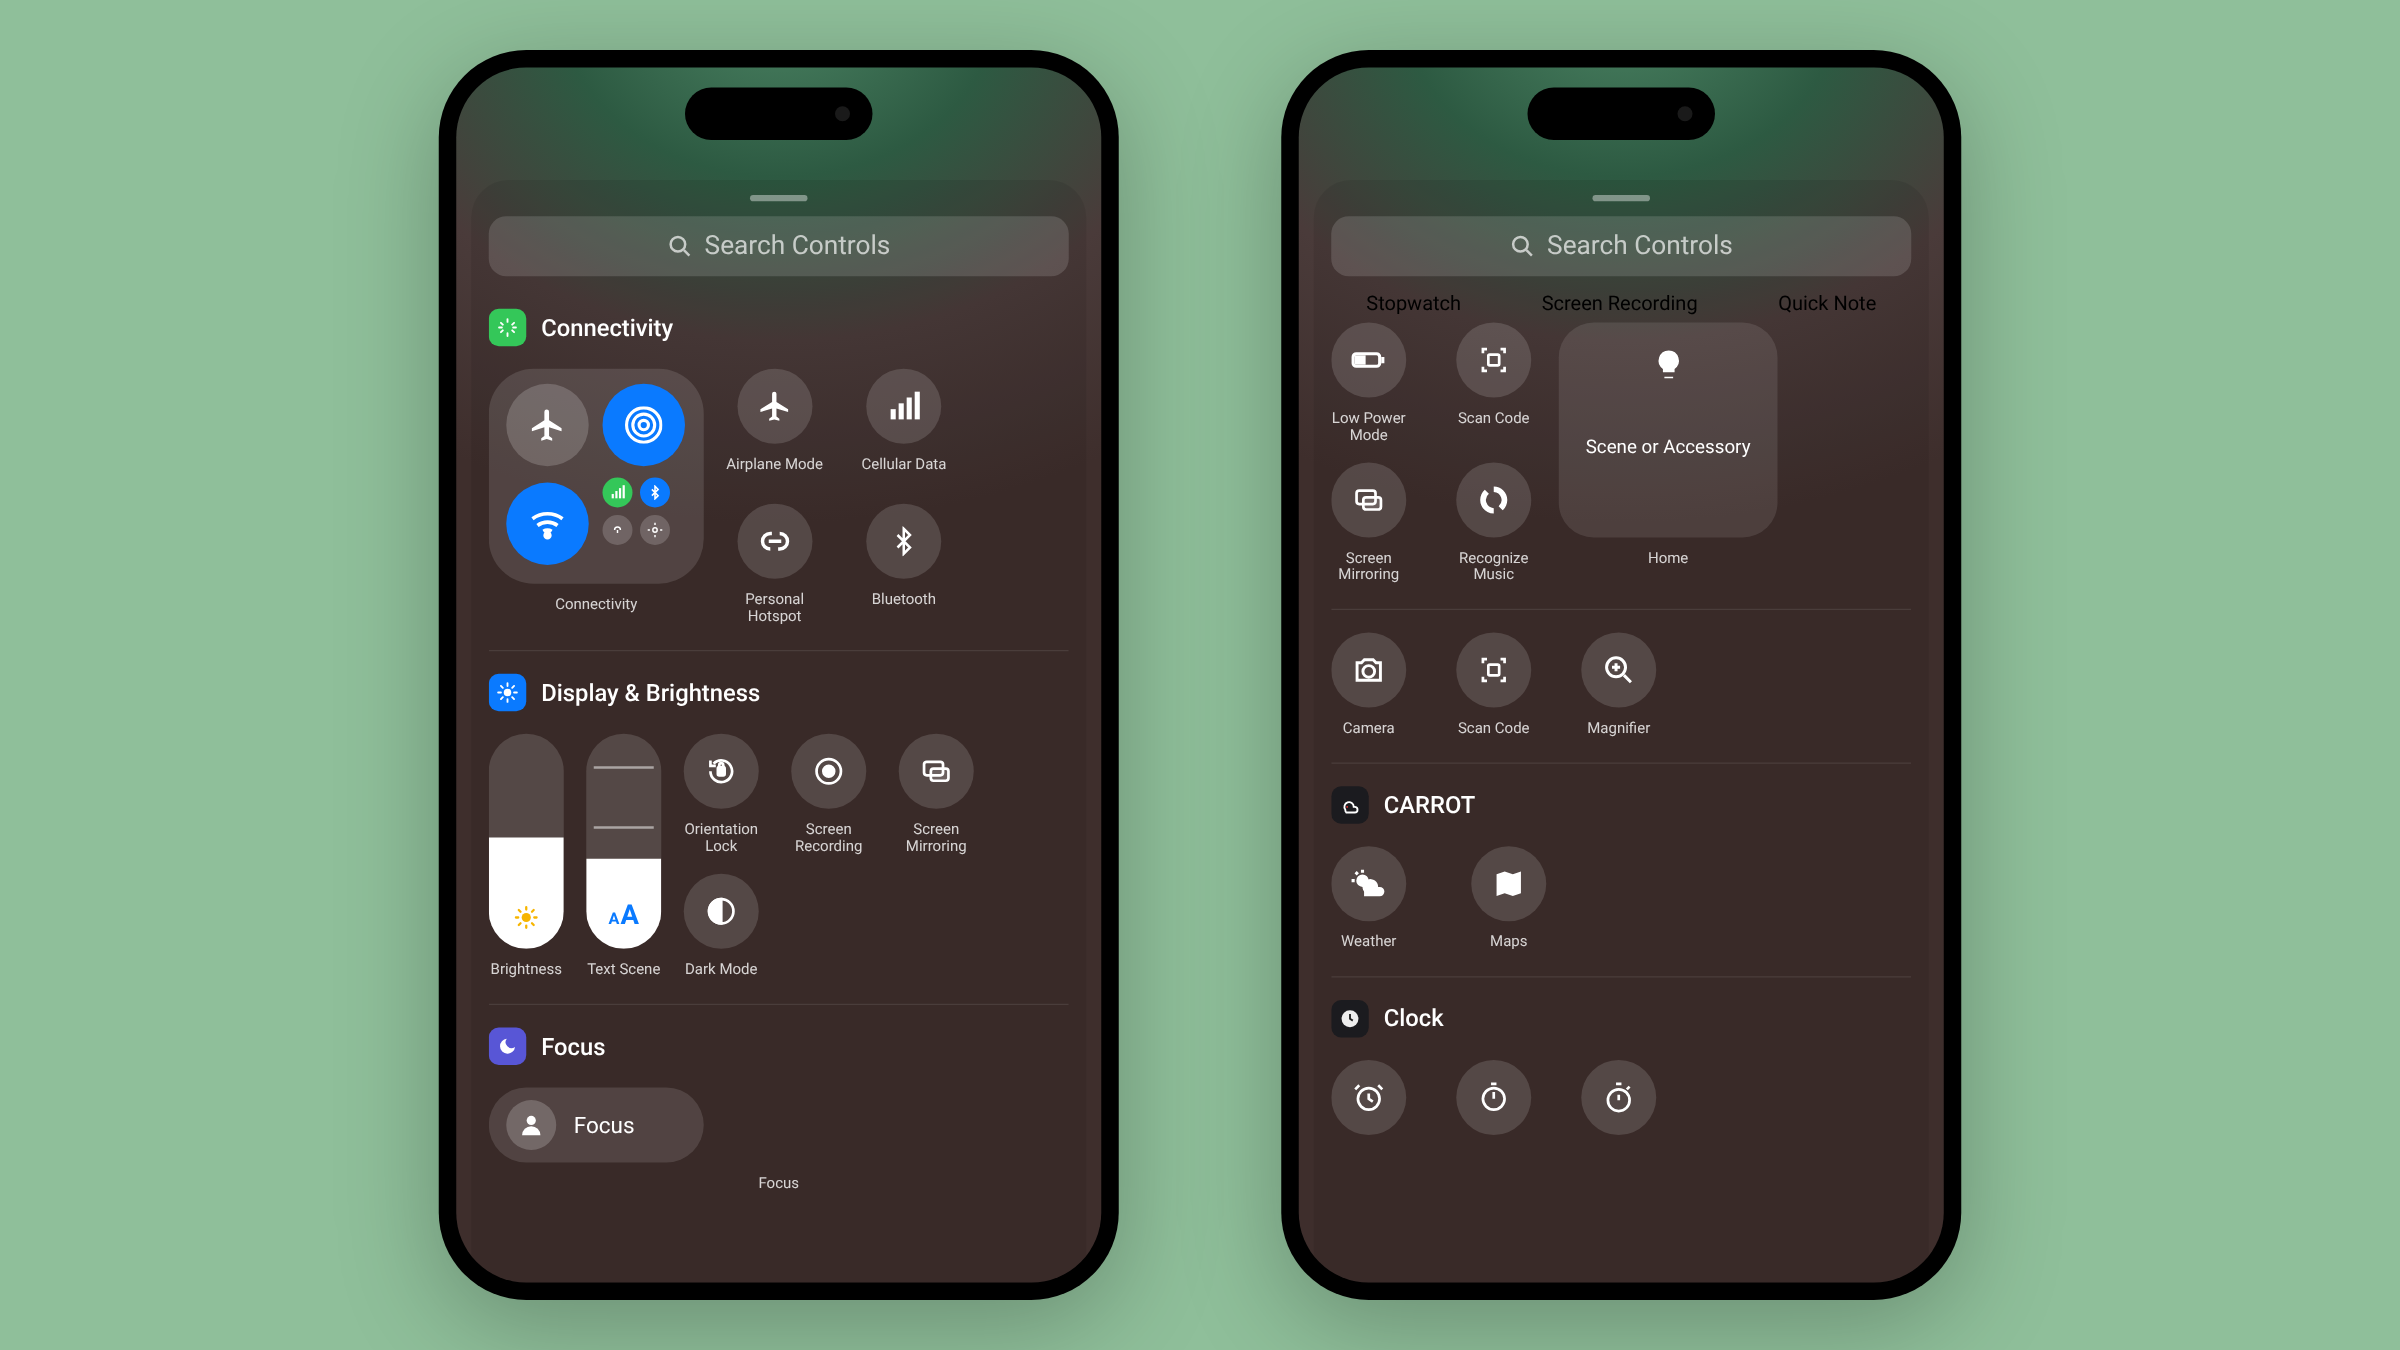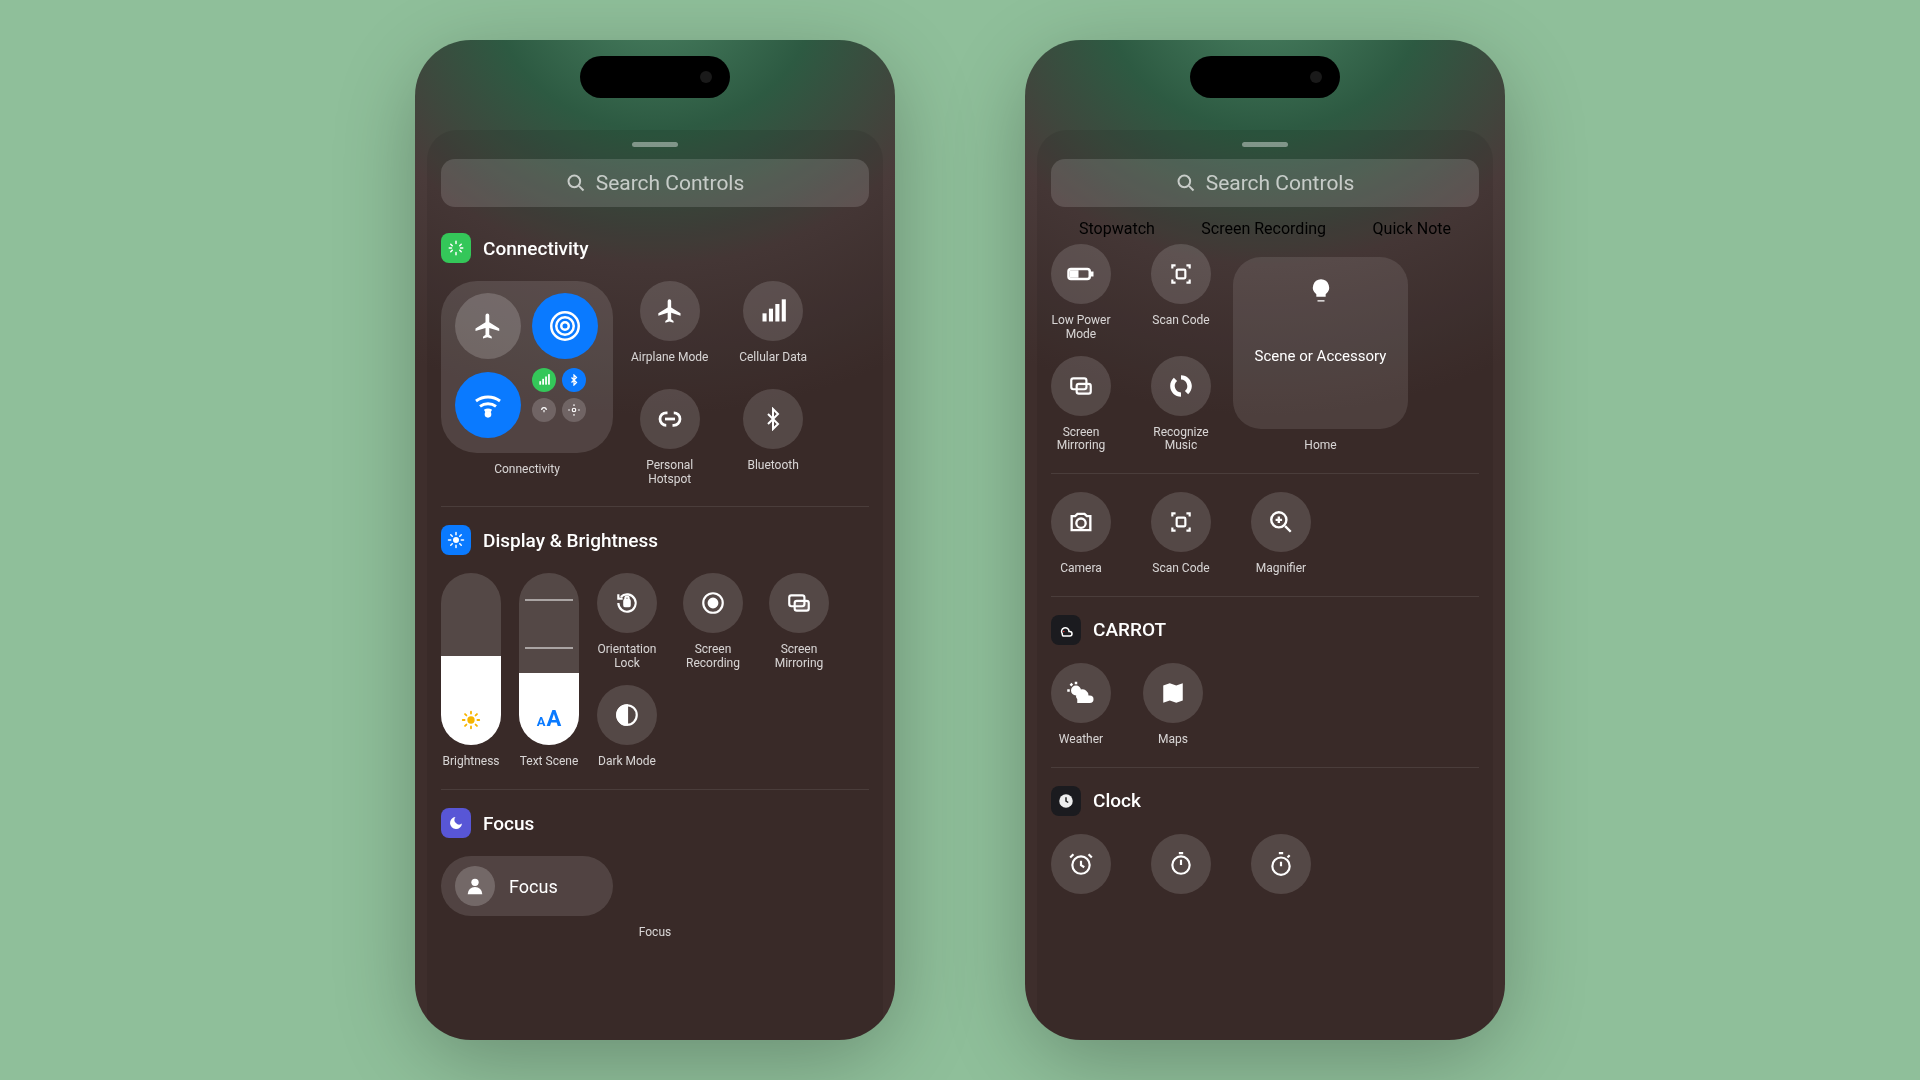--- a/index.html
+++ b/index.html
@@ -3,23 +3,24 @@
 <meta charset="utf-8">
 <style>
   * { margin: 0; padding: 0; box-sizing: border-box; font-family: -apple-system, BlinkMacSystemFont, "Segoe UI", Roboto, sans-serif; }
   body {
     width: 1920px; height: 1080px;
     background: #8fbf9a;
     display: flex; justify-content: center; align-items: center;
     gap: 130px;
   }
   .phone {
-    width: 480px; height: 1000px;
+    width: 544px; height: 1000px;
     background: #000;
     border-radius: 70px;
+    padding: 14px;
     position: relative;
     box-shadow: 0 20px 80px rgba(0,0,0,.25);
   }
   .screen {
     width: 100%; height: 100%;
     border-radius: 56px;
     background: radial-gradient(ellipse 120% 50% at 50% -5%, #4a8262 0%, #2d5a42 28%, #4a3b3a 55%, #3e2e2c 85%);
     position: relative;
     overflow: hidden;
   }
@@ -347,21 +348,21 @@
       <div class="content">
 
         <div class="section" style="border-top:none;padding-top:4px">
           <div class="row" style="justify-content: space-between; margin-bottom:6px; padding: 0 28px">
             <span class="lbl">Stopwatch</span>
             <span class="lbl">Screen
 Recording</span>
             <span class="lbl">Quick Note</span>
           </div>
 
-          <div class="row" style="align-items:flex-end;margin-top:6px;gap:22px">
+          <div class="row" style="align-items:flex-start;margin-top:6px;gap:22px">
             <div style="display:grid;grid-template-columns:repeat(2,1fr);gap:14px 40px;">
               <div class="cell">
                 <div class="btn-circ">
                   <svg width="30" height="30" viewBox="0 0 24 24" fill="none" stroke="#fff" stroke-width="2">
                       <rect x="2" y="8" width="17" height="8" rx="2"></rect>
                       <path d="M21 10v4"></path>
                       <rect x="4" y="10" width="5" height="4" fill="#fff"></rect>
                     </svg>
                 </div>
                 <span class="lbl">Low Power
@@ -445,21 +446,21 @@
         <div class="section">
           <div class="s-head">
             <div class="s-icon" style="background:#1b1b1f">
               <svg width="18" height="18" viewBox="0 0 24 24" fill="#fff">
                   <path d="M7 17a5 5 0 1 1 9-3h1a3 3 0 0 1 0 6H8a4 4 0 0 1-1-3z" fill="none" stroke="#fff" stroke-width="2"></path>
                   <circle cx="9" cy="14" r="1" fill="#e33"></circle>
                 </svg>
             </div>
             <span>CARROT</span>
           </div>
-          <div class="row" style="gap:32px">
+          <div class="row" style="gap:52px">
             <div class="cell">
               <div class="btn-circ">
                 <svg width="30" height="30" viewBox="0 0 24 24" fill="none" stroke="#fff" stroke-width="2">
                     <circle cx="8" cy="10" r="3" fill="#fff"></circle>
                     <path d="M8 5v-2M3 10H1M5 6l-1.4-1.4"></path>
                     <path d="M9 17a5 5 0 1 1 9-3h1a3 3 0 0 1 0 6H9z" fill="#fff" stroke="none"></path>
                   </svg>
               </div>
               <span class="lbl">Weather</span>
             </div>

